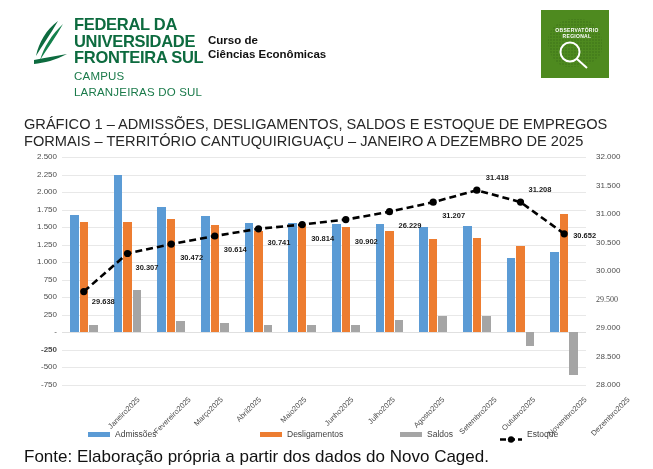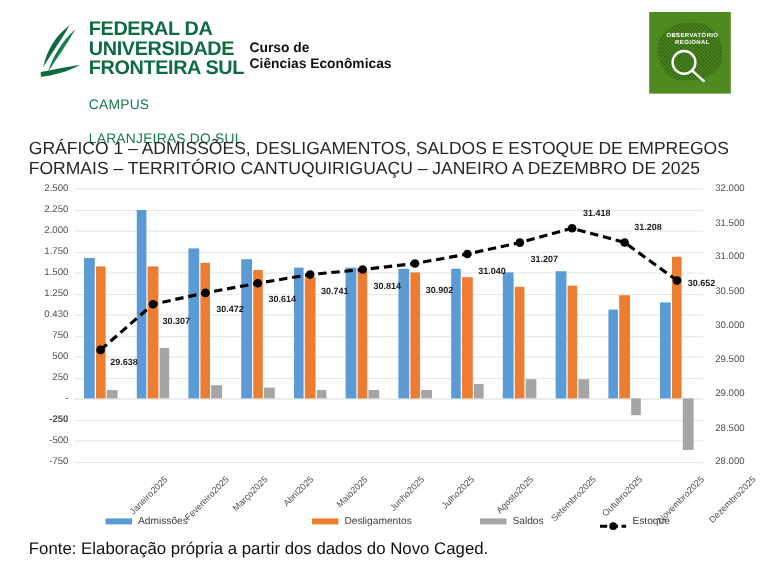--- a/index.html
+++ b/index.html
@@ -18,21 +18,21 @@
   #leaf-mark { width: 36px; height: 48px; flex: 0 0 36px; margin-top: 4px; }
   #uffs-wordmark { margin-left: 6px; }
   .uffs-line {
     font-family: "Liberation Sans", sans-serif;
     font-weight: bold; font-size: 16.5px; line-height: 16.5px;
     color: #0d6b3f; letter-spacing: -0.3px;
   }
   .uffs-campus {
     font-family: "Liberation Sans", sans-serif;
     font-size: 11.5px; line-height: 12.5px; color: #1a7a4a;
-    letter-spacing: 0.2px; margin-top: 16px;
+    letter-spacing: 0.2px; margin-top: 4px;
   }
   #curso-block {
     position: absolute; left: 208px; top: 17px;
     font-weight: bold; font-size: 11.5px; line-height: 14px;
     color: #111111;
     margin-top: 16px;
   }
   #obs-logo {
     position: absolute; left: 541px; top: 10px; width: 68px; height: 68px;
     background: #4e8a1f; overflow: hidden;
@@ -98,21 +98,21 @@
   
   #legend { position: absolute; left: 0; top: 430px; width: 653px; height: 16px; }
   .leg-item { position: absolute; top: 0; display: flex; align-items: center; }
   .leg-swatch { width: 22px; height: 5px; margin-right: 5px; }
   .leg-line { width: 22px; height: 9px; margin-right: 5px; position: relative; }
   .leg-txt { font-size: 8.5px; color: #3d3d3d; line-height: 9px; }
 
   
   #footer {
     position: absolute; left: 24px; top: 450px;
-    font-size: 14px; color: #111111; line-height: 14px;
+    font-size: 17px; color: #111111; line-height: 14px;
   }
 </style>
 </head>
 <body>
 
 <div id="header">
 
   <div id="uffs-logo">
     <svg id="leaf-mark" viewBox="0 0 36 48">
       <path d="M26 1 C14 10 7 22 4 36 C10 26 18 15 26 1 Z" fill="#0d6b3f"></path>
@@ -247,21 +247,21 @@
         <circle cx="502.2" cy="76.8" r="3.6" fill="#000000"></circle>
       </svg>
     <div id="pt-labels">
         <div class="pt-label" style="left: 29.8333px; top: 140.634px;">29.638</div>
         <div class="pt-label" style="left: 73.5px; top: 106.501px;">30.307</div>
         <div class="pt-label" style="left: 118.167px; top: 97.096px;">30.472</div>
         <div class="pt-label" style="left: 161.833px; top: 89.002px;">30.614</div>
         <div class="pt-label" style="left: 205.5px; top: 81.763px;">30.741</div>
         <div class="pt-label" style="left: 249.167px; top: 77.602px;">30.814</div>
         <div class="pt-label" style="left: 292.833px; top: 81px;">30.902</div>
-        <div class="pt-label" style="left: 336.5px; top: 64.72px;">31.040</div>
+        <div class="pt-label" style="left: 336.5px; top: 64.72px;">26.229</div>
         <div class="pt-label" style="left: 380.167px; top: 55.201px;">31.207</div>
         <div class="pt-label" style="left: 423.833px; top: 17.174px;">31.418</div>
         <div class="pt-label" style="left: 466.5px; top: 29.144px;">31.208</div>
         <div class="pt-label" style="left: 511.167px; top: 74.836px;">30.652</div>
       </div>
     <div id="x-labels">
         <div class="xlab" style="left: 31.8333px;">Janeiro2025</div>
         <div class="xlab" style="left: 75.5px;">Fevereiro2025</div>
         <div class="xlab" style="left: 119.167px;">Março2025</div>
         <div class="xlab" style="left: 162.833px;">Abril2025</div>
@@ -274,34 +274,34 @@
         <div class="xlab" style="left: 468.5px;">Novembro2025</div>
         <div class="xlab" style="left: 512.167px;">Dezembro2025</div>
       </div>
   </div>
 <div class="ytick" style="top: 3px;">2.500</div>
     <div class="ytick" style="top: 20.5385px;">2.250</div>
     <div class="ytick" style="top: 38.0769px;">2.000</div>
     <div class="ytick" style="top: 55.6154px;">1.750</div>
     <div class="ytick" style="top: 73.1538px;">1.500</div>
     <div class="ytick" style="top: 90.6923px;">1.250</div>
-    <div class="ytick" style="top: 108.231px;">0.430</div>
+    <div class="ytick" style="top: 108.231px;">1.000</div>
     <div class="ytick" style="top: 125.769px;">750</div>
     <div class="ytick" style="top: 143.308px;">500</div>
     <div class="ytick" style="top: 160.846px;">250</div>
     <div class="ytick" style="top: 178.385px;">-</div>
     <div class="ytick" style="top: 195.923px; font-weight: bold;">-250</div>
     <div class="ytick" style="top: 213.462px;">-500</div>
     <div class="ytick" style="top: 231px;">-750</div>
     <div class="ytick-r" style="top: 3px;">32.000</div>
     <div class="ytick-r" style="top: 31.5px;">31.500</div>
     <div class="ytick-r" style="top: 60px;">31.000</div>
     <div class="ytick-r" style="top: 88.5px;">30.500</div>
     <div class="ytick-r" style="top: 117px;">30.000</div>
-    <div class="ytick-r" style="top: 145.5px;">29.500</div>
+    <div class="ytick-r" style="top: 145.5px; font-family: Liberation Serif, serif;">29.500</div>
     <div class="ytick-r" style="top: 174px;">29.000</div>
     <div class="ytick-r" style="top: 202.5px;">28.500</div>
     <div class="ytick-r" style="top: 231px;">28.000</div>
   </div>
 
 <div id="legend">
     <div class="leg-item" style="left: 88px;">
       <div class="leg-swatch" style="background: rgb(91, 155, 213);"></div>
       <div class="leg-txt">Admissões</div>
     </div>

